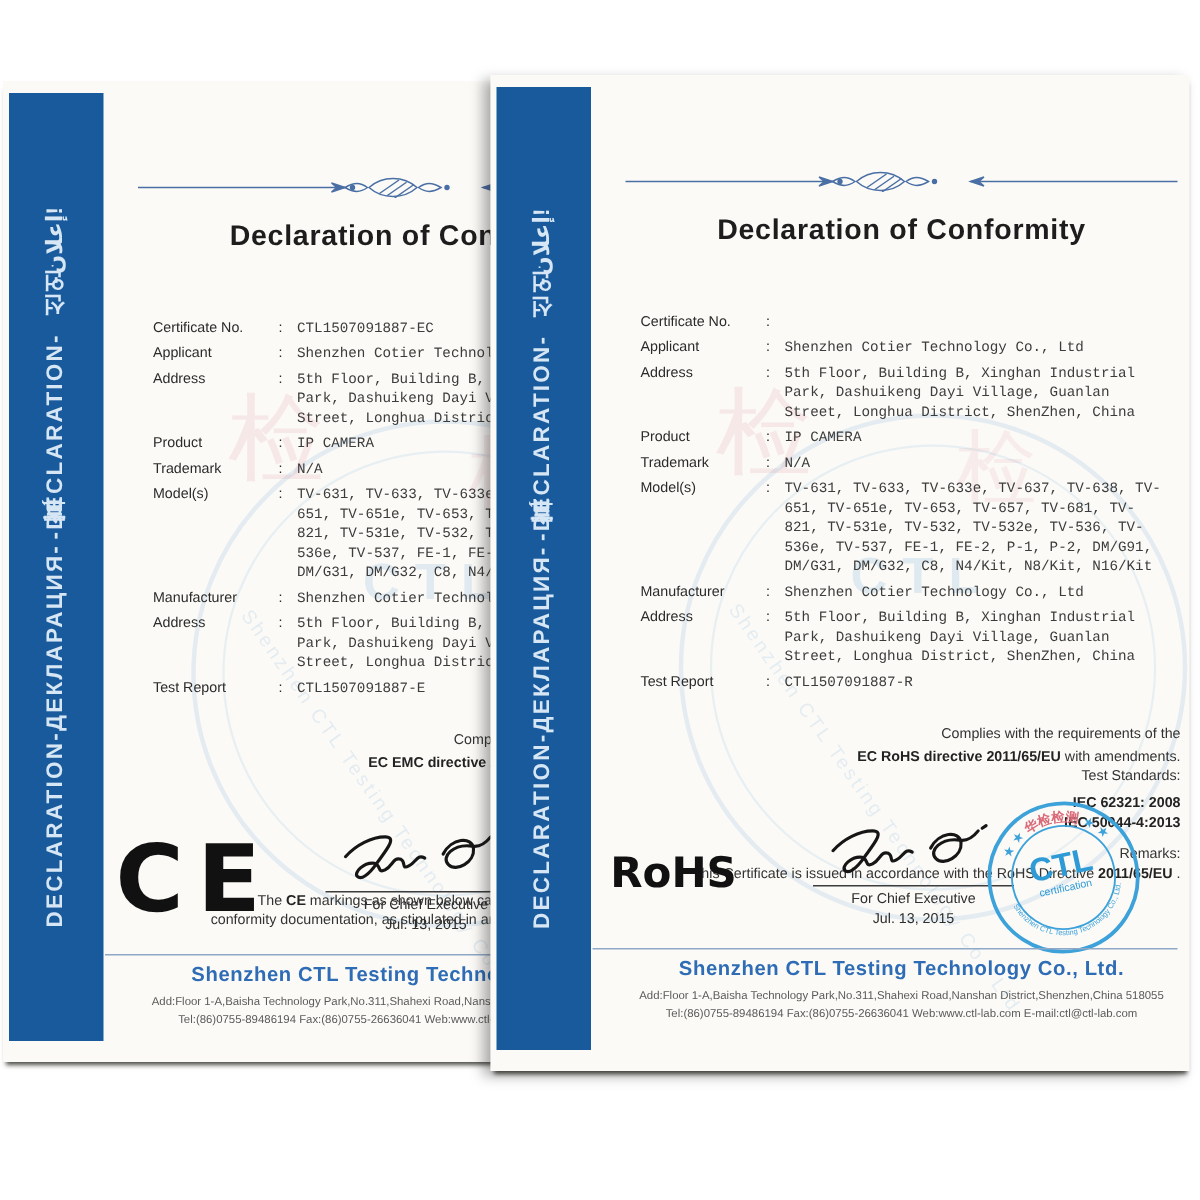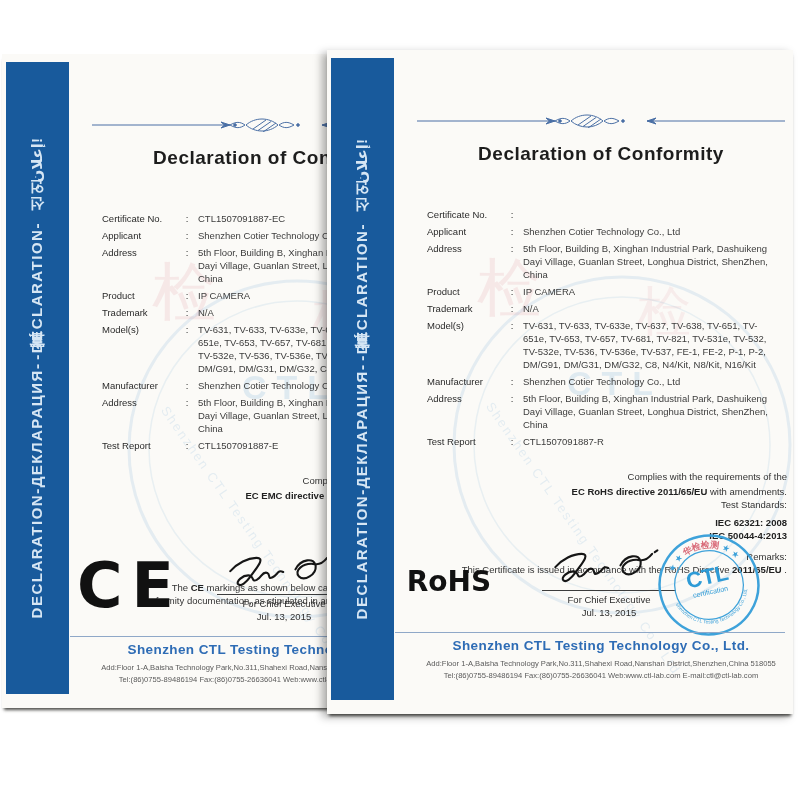--- a/index.html
+++ b/index.html
@@ -25,21 +25,21 @@
   
   .content{position:absolute;left:88px;top:58px;width:372px;}
   .divider{display:block;margin-top:6px;width:372px;height:14px;}
   .title{margin-top:14px;font-size:19px;line-height:24px;font-weight:bold;color:#1d1d1d;
          letter-spacing:.5px;text-align:center;white-space:nowrap;}
   .fields{margin-top:42px;padding-left:12px;font-size:9.5px;line-height:13px;}
   .frow{display:flex;margin-bottom:4px;}
   .flabel{width:74px;font-weight:normal;color:#2a2a2a;flex:none;}
   .fcolon{width:22px;flex:none;text-align:center;color:#2a2a2a;}
   .fcolon::before{content:":";}
-  .fvalue{width:252px;flex:none;color:#3c3c3c;}
+  .fvalue{width:252px;flex:none;color:#3c3c3c;font-family:Liberation Mono, monospace;}
   .compliance{margin-top:22px;font-size:9.5px;line-height:13.5px;color:#333;text-align:right;}
   .directive-line{margin-top:1px;}
   .bold{font-weight:bold;color:#222;}
   .standards{margin-top:4px;margin-left:100px;font-weight:bold;color:#222;}
   .standards div{line-height:13.5px;}
   .remarks-label{margin-top:7px;}
   .remark-line{white-space:nowrap;overflow:hidden;}
 
   
   .mark{position:absolute;left:42px;top:492px;width:160px;height:78px;display:flex;

